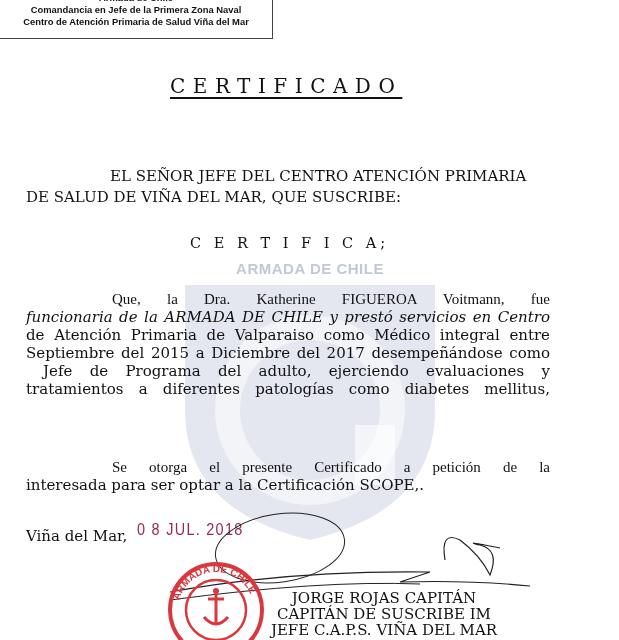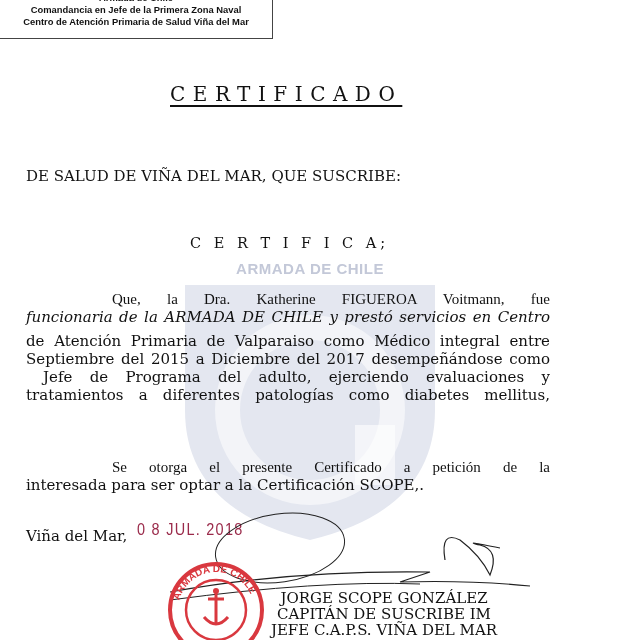--- a/index.html
+++ b/index.html
@@ -25,21 +25,21 @@
     .watermark { position: absolute; left: 170px; top: 240px; width: 280px; height: 300px; opacity: 1; }
     .wm-text {
       position: absolute; left: 0; top: 20px; width: 280px; text-align: center;
       font-family: "Liberation Sans", sans-serif; font-weight: bold; font-size: 15px;
       color: #c3c8d8; letter-spacing: 0.5px;
     }
 
     .title {
       position: absolute; left: 170px; top: 74px;
       font-size: 20px; letter-spacing: 7.5px; text-decoration: underline;
-      text-underline-offset: 4px; color: #111; margin-top: 8px;
+      text-underline-offset: 4px; color: #111;
     }
     .intro { position: absolute; left: 26px; top: 166px; width: 560px; font-size: 15px; line-height: 21px; }
     .intro .indent { padding-left: 84px; }
     .certifica { position: absolute; left: 190px; top: 235px; font-size: 14.5px; letter-spacing: 4px; }
 
     .para {
       position: absolute; left: 26px; width: 524px; font-size: 15px; line-height: 18px;
       text-align: justify; text-align-last: left;
     }
     .para .first { padding-left: 86px; font-family: Liberation Serif, serif; }
@@ -75,29 +75,30 @@
 
   <div class="header-box">
     <div class="l0">Armada de Chile</div>
     <div>Comandancia en Jefe de la Primera Zona Naval</div>
     <div>Centro de Atención Primaria de Salud Viña del Mar</div>
   </div>
 
   <div class="title">CERTIFICADO</div>
 
   <div class="intro">
+    <div class="indent">EL SEÑOR JEFE DEL CENTRO ATENCIÓN PRIMARIA</div>
     <div>DE SALUD DE VIÑA DEL MAR, QUE SUSCRIBE:</div>
   </div>
 
   <div class="certifica">C E R T I F I C A;</div>
 
   <div class="para p1">
     <div class="first" style="text-align:justify;text-align-last:justify;">Que, la Dra. Katherine FIGUEROA Voitmann, fue</div>
     <div style="text-align-last:justify;font-style:italic;">funcionaria de la ARMADA DE CHILE y prestó servicios en Centro</div>
-    <div style="text-align-last:justify;margin-top:6px;">de Atención Primaria de Valparaiso como Médico integral entre</div>
+    <div style="text-align-last:justify;">de Atención Primaria de Valparaiso como Médico integral entre</div>
     <div style="text-align-last:justify;">Septiembre del 2015 a Diciembre del 2017 desempeñándose como</div>
     <div style="text-align-last:justify;margin-left:17px;">Jefe de Programa del adulto, ejerciendo evaluaciones y</div>
     <div style="text-align-last:justify;">tratamientos a diferentes patologías como diabetes mellitus,</div>
   </div>
 
   <div class="para p2">
     <div class="first" style="text-align-last:justify;">Se otorga el presente Certificado a petición de la</div>
     <div>interesada para ser optar a la Certificación SCOPE,.</div>
   </div>
 
@@ -119,18 +120,18 @@
       <circle cx="52" cy="36" r="3" fill="#d9383f"></circle>
       <path id="sealArc" d="M14 55 A38 38 0 0 1 90 55" fill="none"></path>
       <text font-family="Liberation Sans, sans-serif" font-size="10" font-weight="bold" fill="#d9383f">
         <textPath href="#sealArc" startOffset="8%">ARMADA DE CHILE</textPath>
       </text>
       <text x="42" y="94" font-family="Liberation Sans, sans-serif" font-size="8" font-weight="bold" fill="#d9383f">JEFE</text>
     </svg>
   </div>
 
   <div class="sign-block">
-    <div>JORGE SCOPE GONZÁLEZ</div>
+    <div>JORGE ROJAS CAPITÁN</div>
     <div>CAPITÁN DE SUSCRIBE IM</div>
     <div>JEFE C.A.P.S. VIÑA DEL MAR</div>
   </div>
 
 </div>
 
 </body></html>

